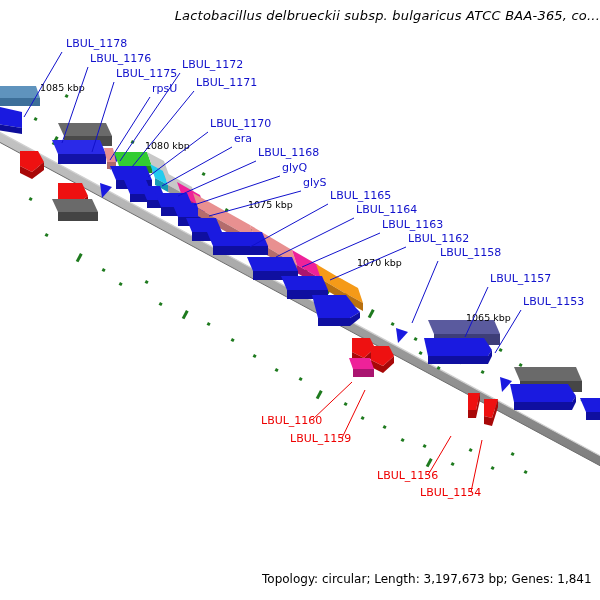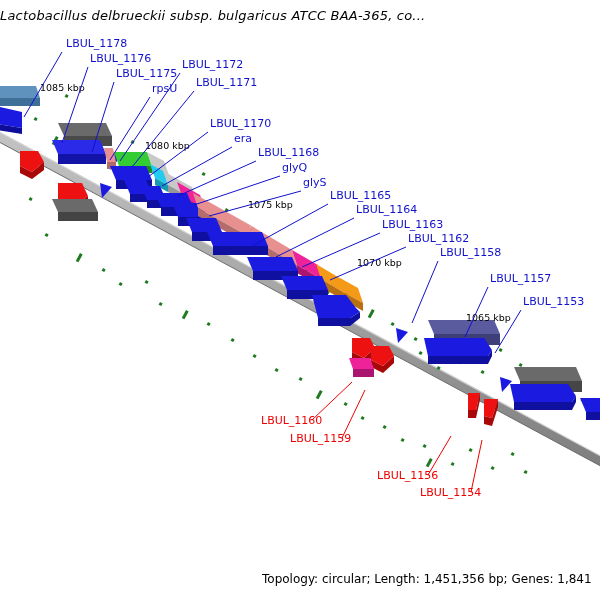--- a/index.html
+++ b/index.html
@@ -16,21 +16,21 @@
   }
   #stage {
     position: absolute;
     left: 0; top: 0;
     width: 600px; height: 600px;
   }
   #genome-title {
     position: absolute;
     left: 0; top: 8px;
     width: 600px;
-    text-align: left;
+    text-align: right;
     font-style: italic;
     font-size: 13px;
     color: #000000;
     letter-spacing: 0.2px;
     white-space: nowrap;
   }
   #footer-accession {
     position: absolute;
     left: 18px; top: 572px;
     font-size: 12px;
@@ -379,14 +379,14 @@
 
     <g>
       <text class="lbl lbl-red" x="261" y="424">LBUL_1160</text>
       <text class="lbl lbl-red" x="290" y="442">LBUL_1159</text>
       <text class="lbl lbl-red" x="377" y="479">LBUL_1156</text>
       <text class="lbl lbl-red" x="420" y="496">LBUL_1154</text>
     </g>
   </svg>
 
 
-  <div id="footer-summary">Topology: circular; Length: 1,451,356 bp; Genes: 1,841</div>
+  <div id="footer-summary">Topology: circular; Length: 3,197,673 bp; Genes: 1,841</div>
 </div>
 
 </body></html>

